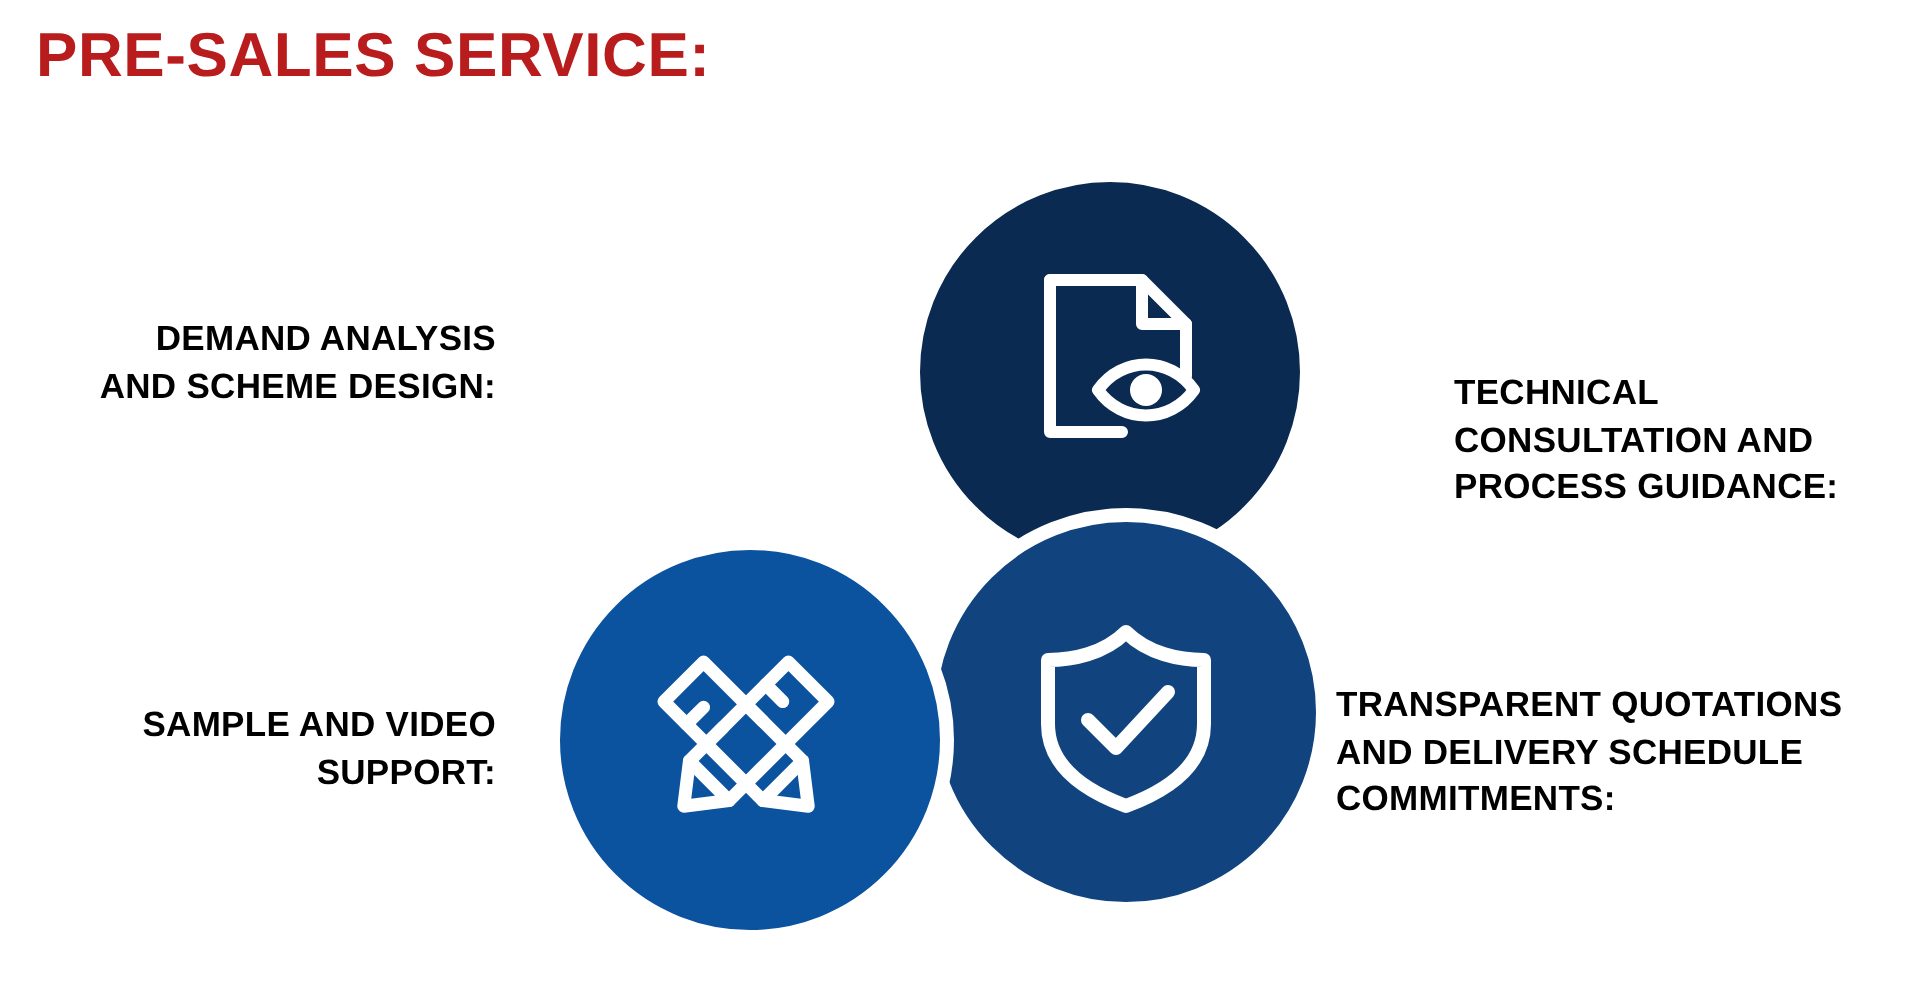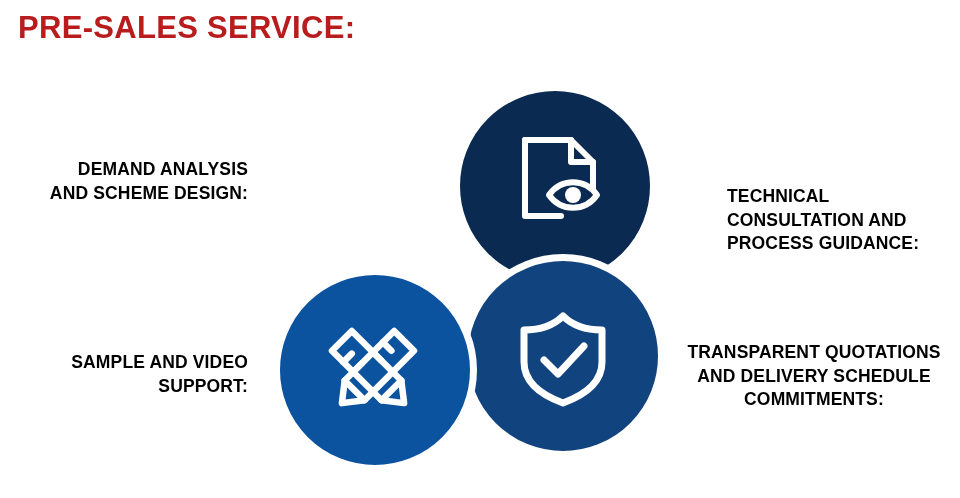--- a/index.html
+++ b/index.html
@@ -94,21 +94,21 @@
   }
   #label-sample {
     right: 712px;
     top: 351px;
     text-align: right;
     width: 260px;
   }
   #label-transparent {
     left: 668px;
     top: 341px;
-    text-align: center;
+    text-align: left;
     width: 292px;
   }
 </style>
 </head>
 <body>
 
 <div id="page-title">PRE-SALES SERVICE:</div>
 
 <div id="circle-cluster">
 

